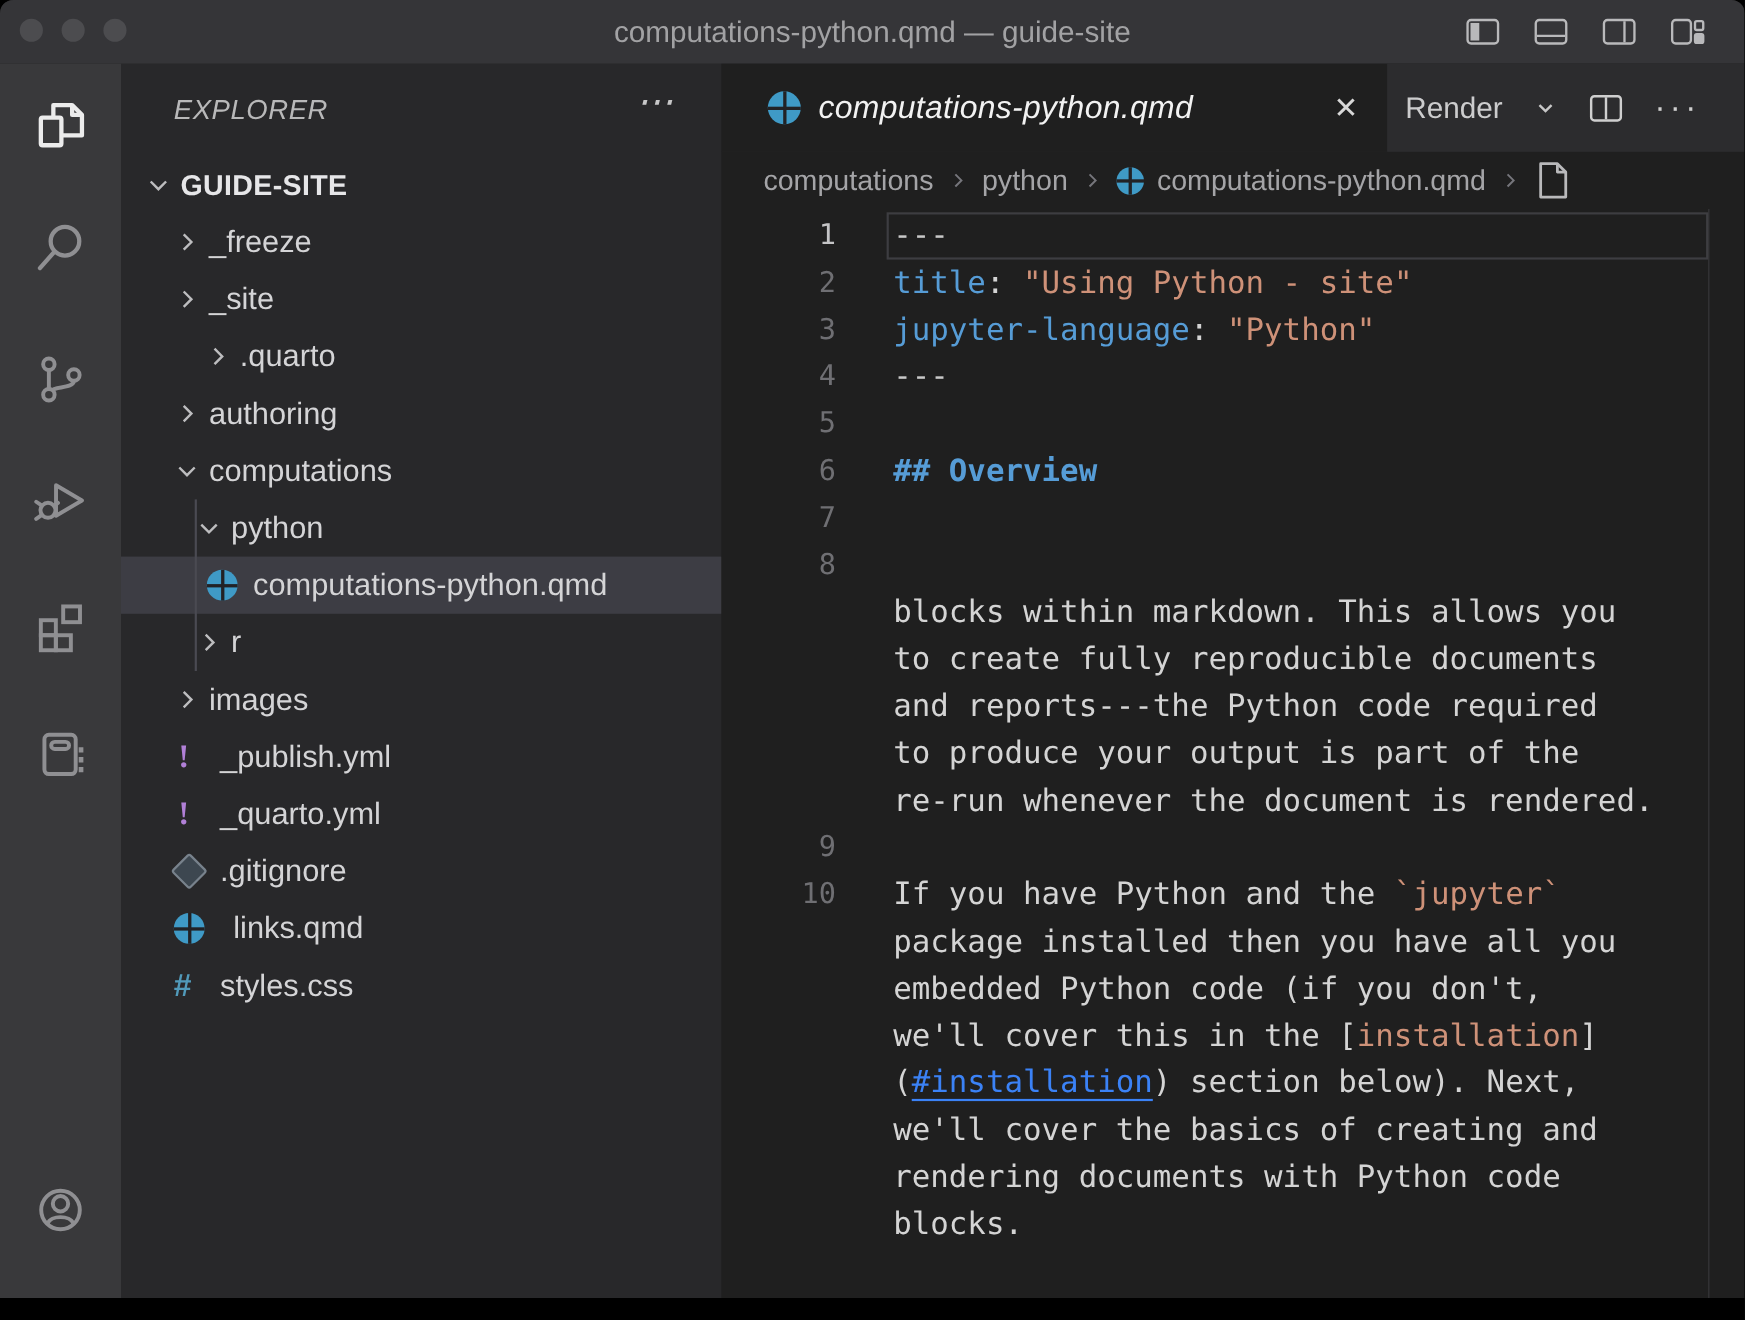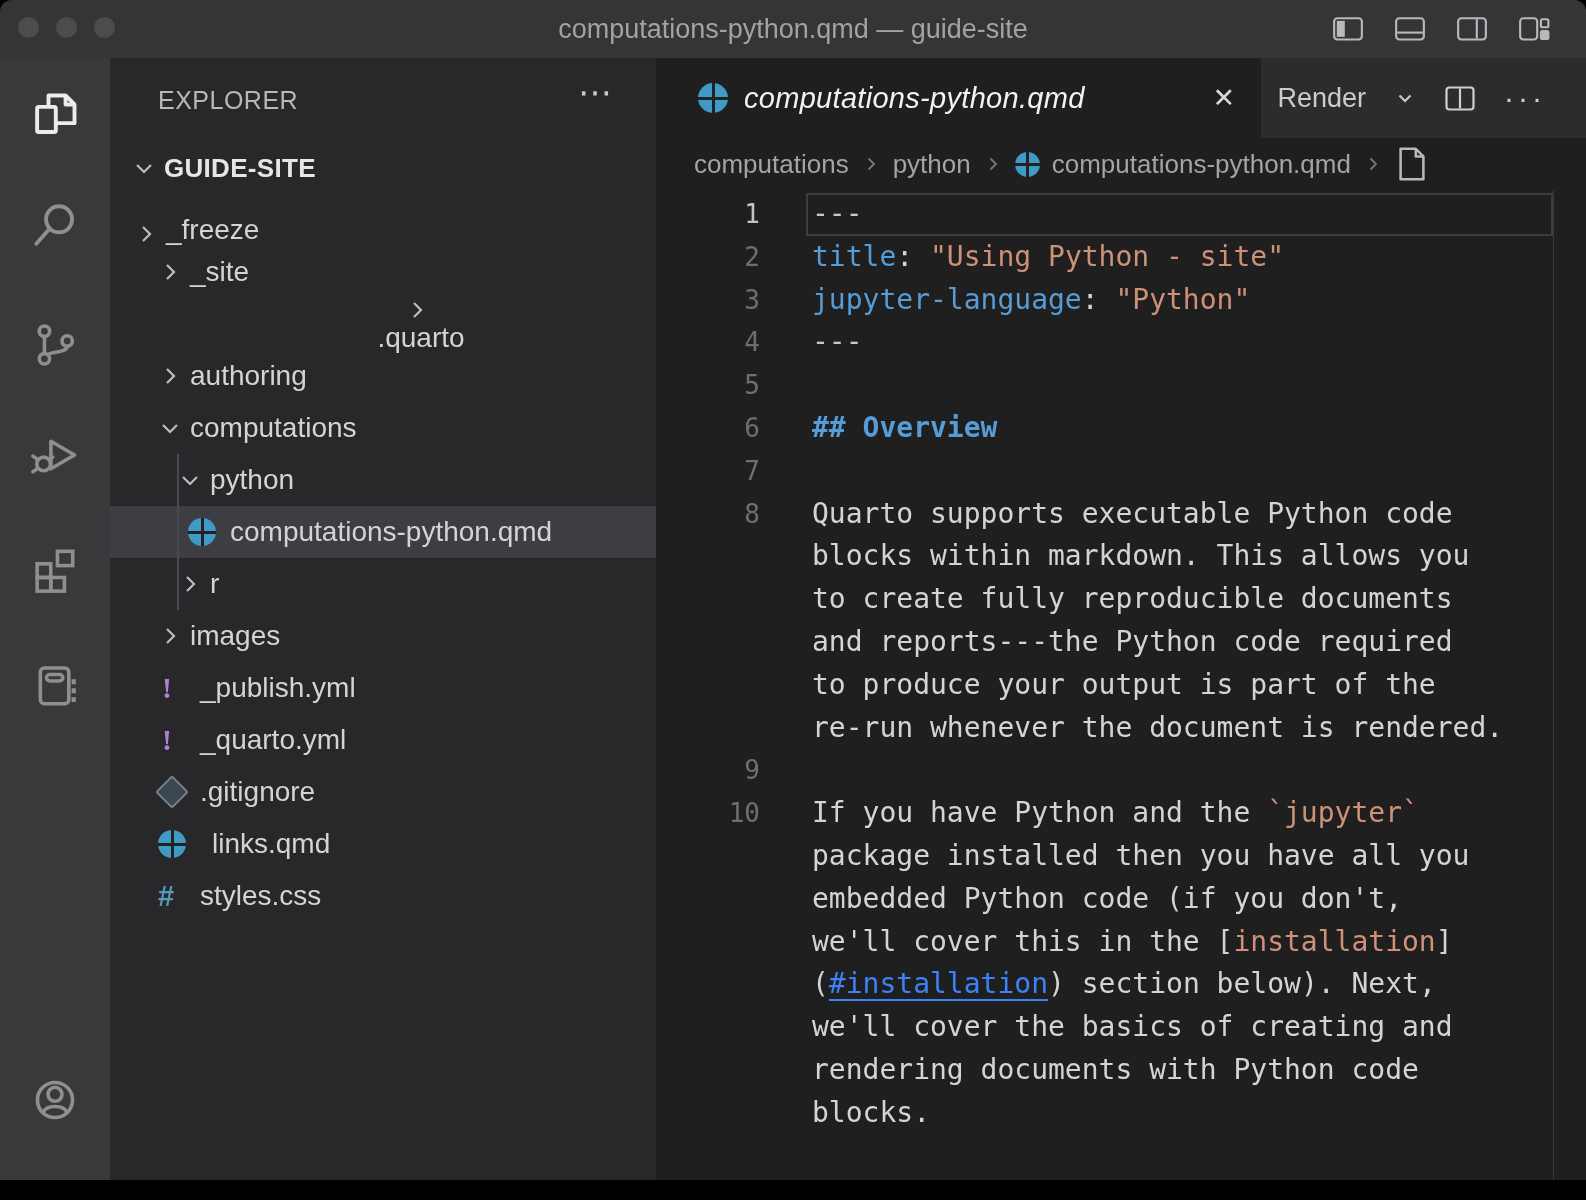--- a/index.html
+++ b/index.html
@@ -20,21 +20,21 @@
   
   .main{position:relative;display:flex;height:1142px;}
 
   
   .activitybar{position:relative;width:110px;background:#39393b;flex:none;}
   .ab-item{position:absolute;left:29px;width:52px;height:52px;}
   .ab-item svg{width:52px;height:52px;}
 
   
   .sidebar{position:relative;width:546px;background:#28282a;flex:none;overflow:hidden;}
-  .sidebar-header{position:relative;height:84px;}
+  .sidebar-header{position:relative;height:84px;font-style:italic;}
   .sidebar-title{position:absolute;left:48px;top:28px;font-size:25px;color:#b8b8b9;letter-spacing:.5px;}
   .sidebar-actions{position:absolute;right:42px;top:14px;color:#c7c7c8;font-size:34px;letter-spacing:2px;}
   .tree{position:relative;}
   .trow{height:52px;display:flex;align-items:center;color:#d4d4d6;font-size:28px;position:relative;}
   .trow.selected{background:#3d3d44;}
   .trow.root{font-weight:700;font-size:26px;color:#e6e6e8;letter-spacing:.3px;text-align:right;}
   .tw-chevron{width:32px;flex:none;display:flex;align-items:center;}
   .tw-chevron svg{width:24px;height:24px;}
   .tw-icon{width:42px;flex:none;display:flex;align-items:center;}
   .q-icon{width:28px;height:28px;border-radius:50%;background:#3f9ac6;position:relative;flex:none;}
@@ -174,37 +174,37 @@
       </div>
       <div class="tree" id="tree">
           <div class="trow root" style="padding-left: 22px;">
             <span class="tw-chevron">
               <svg viewBox="0 0 24 24" fill="none" stroke="#bdbdbf" stroke-width="2.2">
                 <path d="M5 9l7 7 7-7"></path>
               </svg>
             </span>
             <span class="tw-label">GUIDE-SITE</span>
           </div>
-          <div class="trow" style="padding-left: 24px; align-items: flex-end;">
+          <div class="trow" style="padding-left: 48px;">
             <span class="tw-chevron">
               <svg viewBox="0 0 24 24" fill="none" stroke="#bdbdbf" stroke-width="2.2">
                 <path d="M9 5l7 7-7 7"></path>
               </svg>
             </span>
             <span class="tw-label">_freeze</span>
           </div>
           <div class="trow" style="padding-left: 48px;">
             <span class="tw-chevron">
               <svg viewBox="0 0 24 24" fill="none" stroke="#bdbdbf" stroke-width="2.2">
                 <path d="M9 5l7 7-7 7"></path>
               </svg>
             </span>
             <span class="tw-label">_site</span>
           </div>
-          <div class="trow" style="padding-left: 76px; flex-direction: column;">
+          <div class="trow" style="padding-left: 76px;">
             <span class="tw-chevron">
               <svg viewBox="0 0 24 24" fill="none" stroke="#bdbdbf" stroke-width="2.2">
                 <path d="M9 5l7 7-7 7"></path>
               </svg>
             </span>
             <span class="tw-label">.quarto</span>
           </div>
           <div class="trow" style="padding-left: 48px;">
             <span class="tw-chevron">
               <svg viewBox="0 0 24 24" fill="none" stroke="#bdbdbf" stroke-width="2.2">
@@ -353,21 +353,21 @@
 
       <div class="code" id="code">
         <div class="ruler"></div>
       <div class="row current"><div class="curline"></div><span class="ln">1</span><span class="tk-meta">---</span></div>
           <div class="row"><span class="ln">2</span><span class="tk-key">title</span><span class="tk-plain">: </span><span class="tk-string">"Using Python - site"</span></div>
           <div class="row"><span class="ln">3</span><span class="tk-key">jupyter-language</span><span class="tk-plain">: </span><span class="tk-string">"Python"</span></div>
           <div class="row"><span class="ln">4</span><span class="tk-meta">---</span></div>
           <div class="row"><span class="ln">5</span></div>
           <div class="row"><span class="ln">6</span><span class="tk-heading">## Overview</span></div>
           <div class="row"><span class="ln">7</span></div>
-          <div class="row"><span class="ln">8</span><span class="tk-plain">Quarto supports executable Python code</span></div>
+          <div class="row"><span class="ln">8</span></div>
           <div class="row"><span class="tk-plain">blocks within markdown. This allows you</span></div>
           <div class="row"><span class="tk-plain">to create fully reproducible documents</span></div>
           <div class="row"><span class="tk-plain">and reports---the Python code required</span></div>
           <div class="row"><span class="tk-plain">to produce your output is part of the</span></div>
           <div class="row"><span class="tk-plain">re-run whenever the document is rendered.</span></div>
           <div class="row"><span class="ln">9</span></div>
           <div class="row"><span class="ln">10</span><span class="tk-plain">If you have Python and the </span><span class="tk-code">`jupyter`</span></div>
           <div class="row"><span class="tk-plain">package installed then you have all you</span></div>
           <div class="row"><span class="tk-plain">embedded Python code (if you don't,</span></div>
           <div class="row"><span class="tk-plain">we'll cover this in the [</span><span class="tk-code">installation</span><span class="tk-plain">]</span></div>

